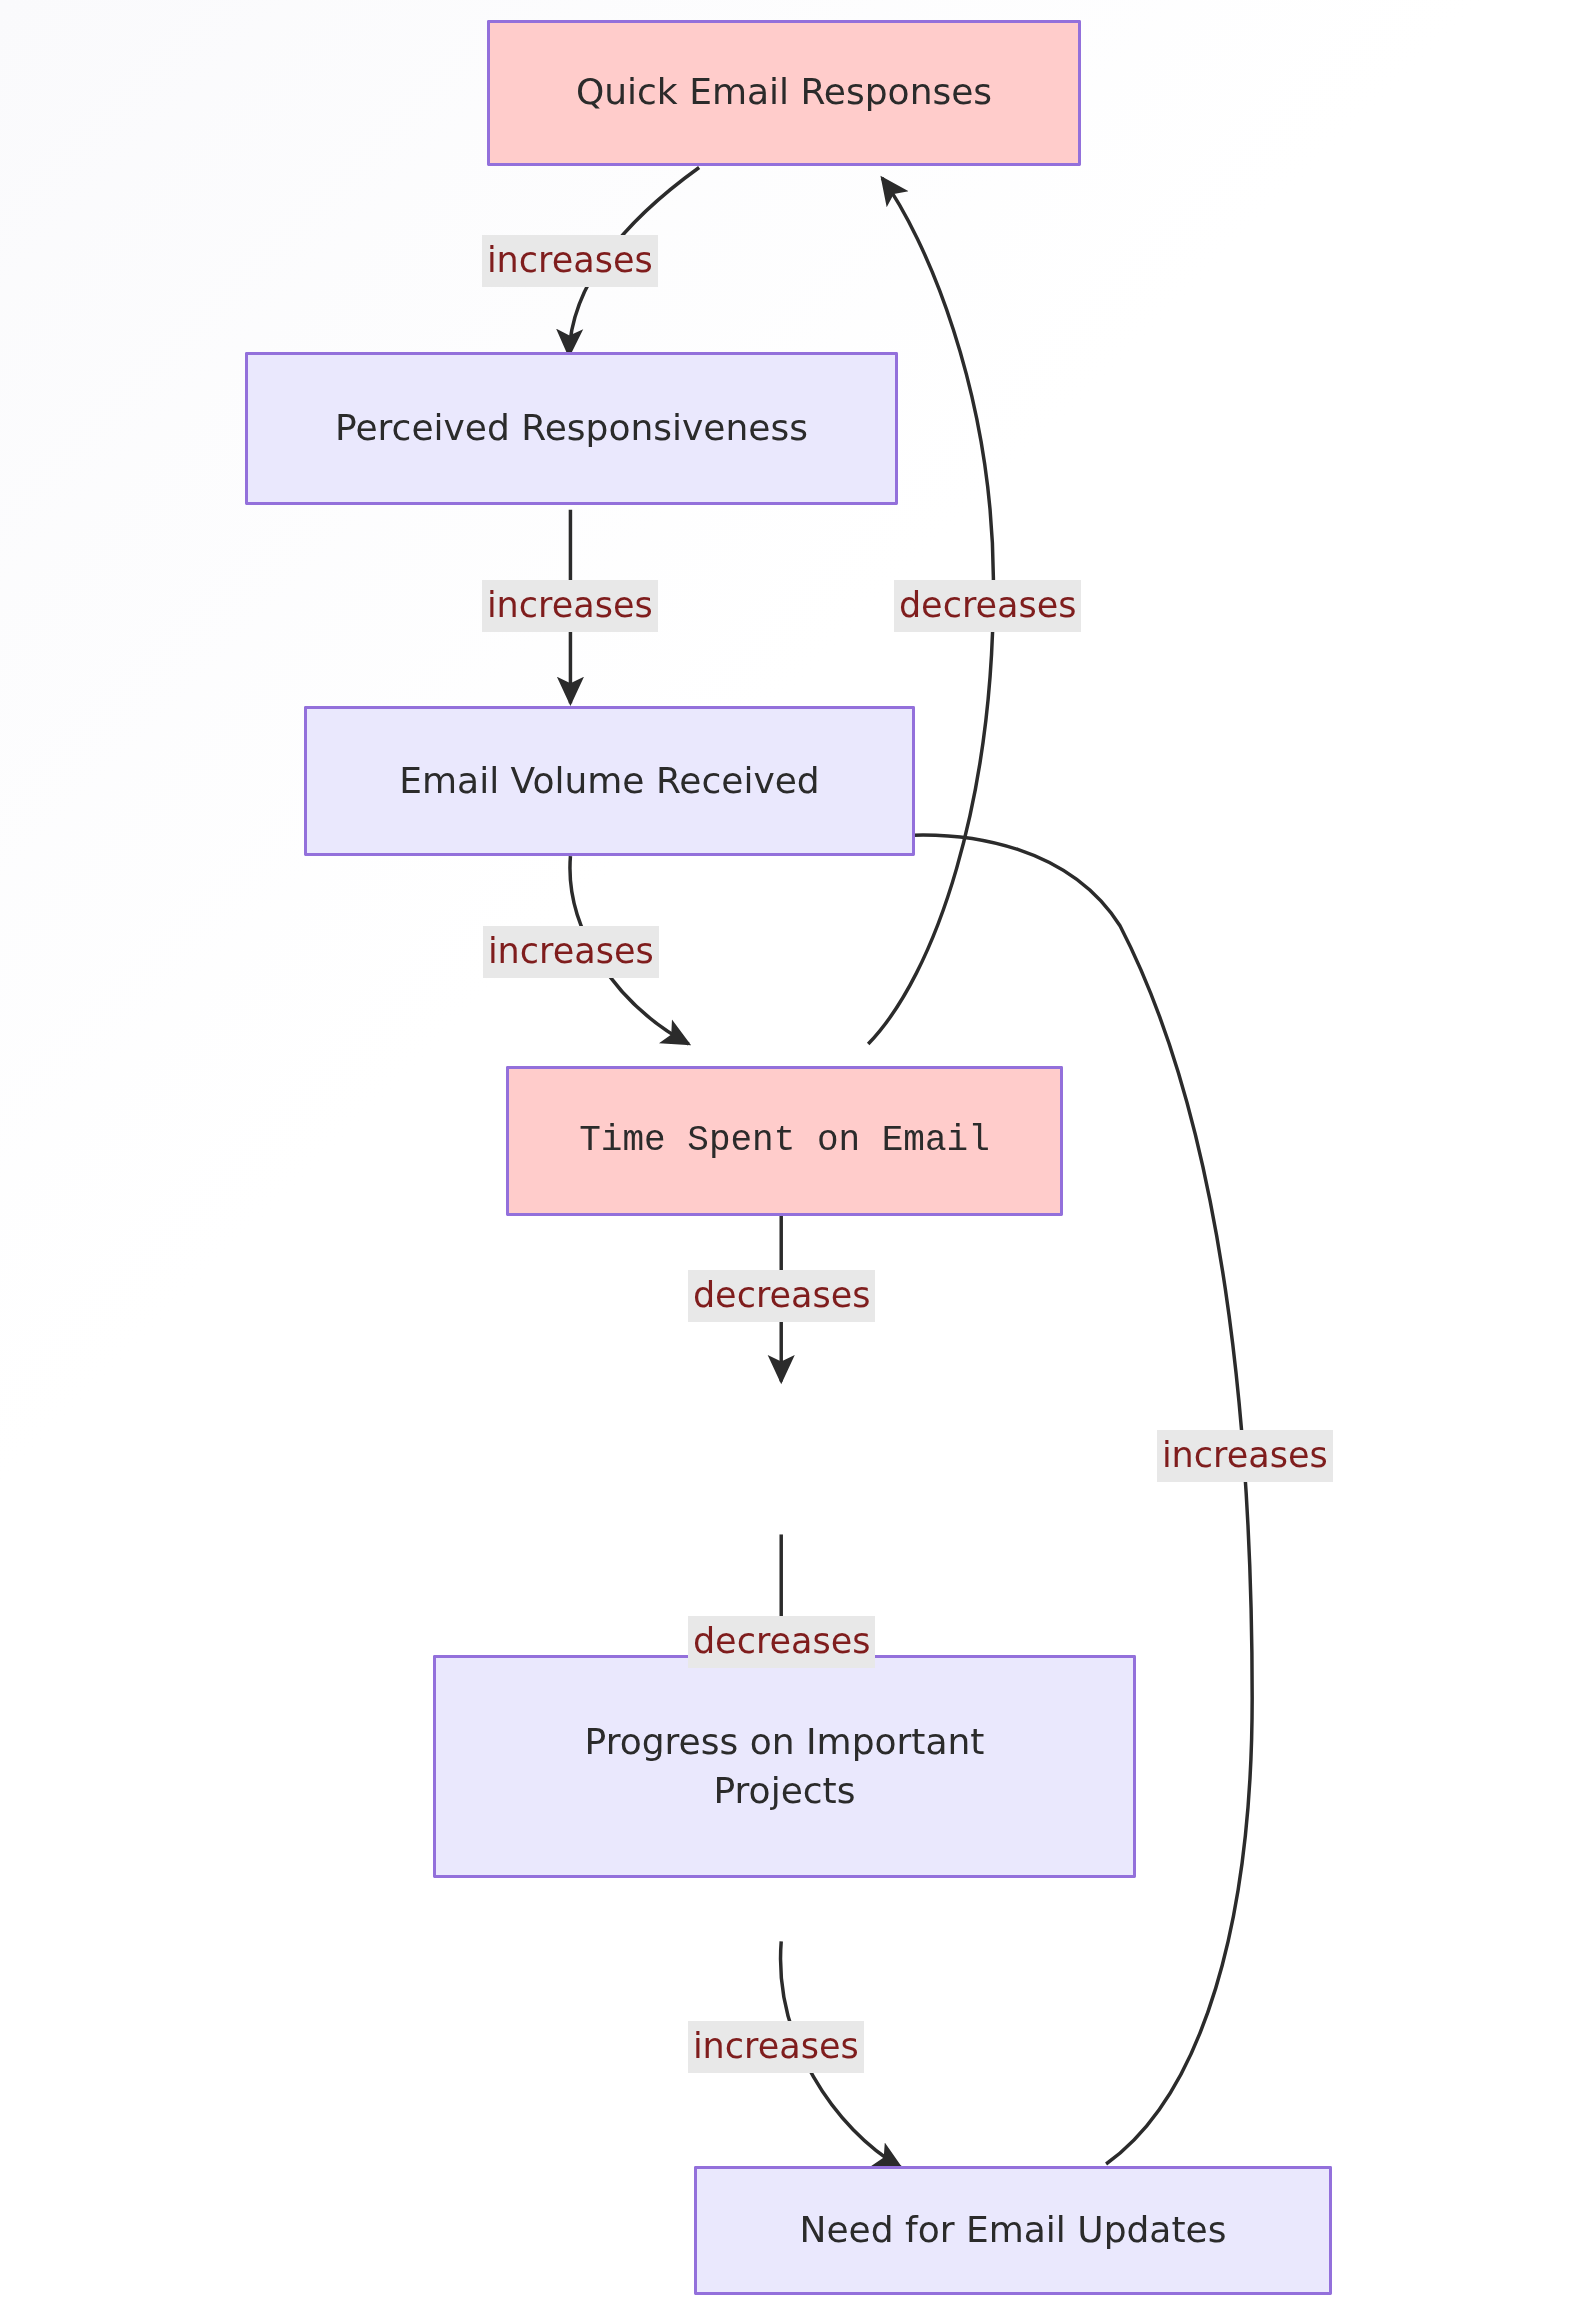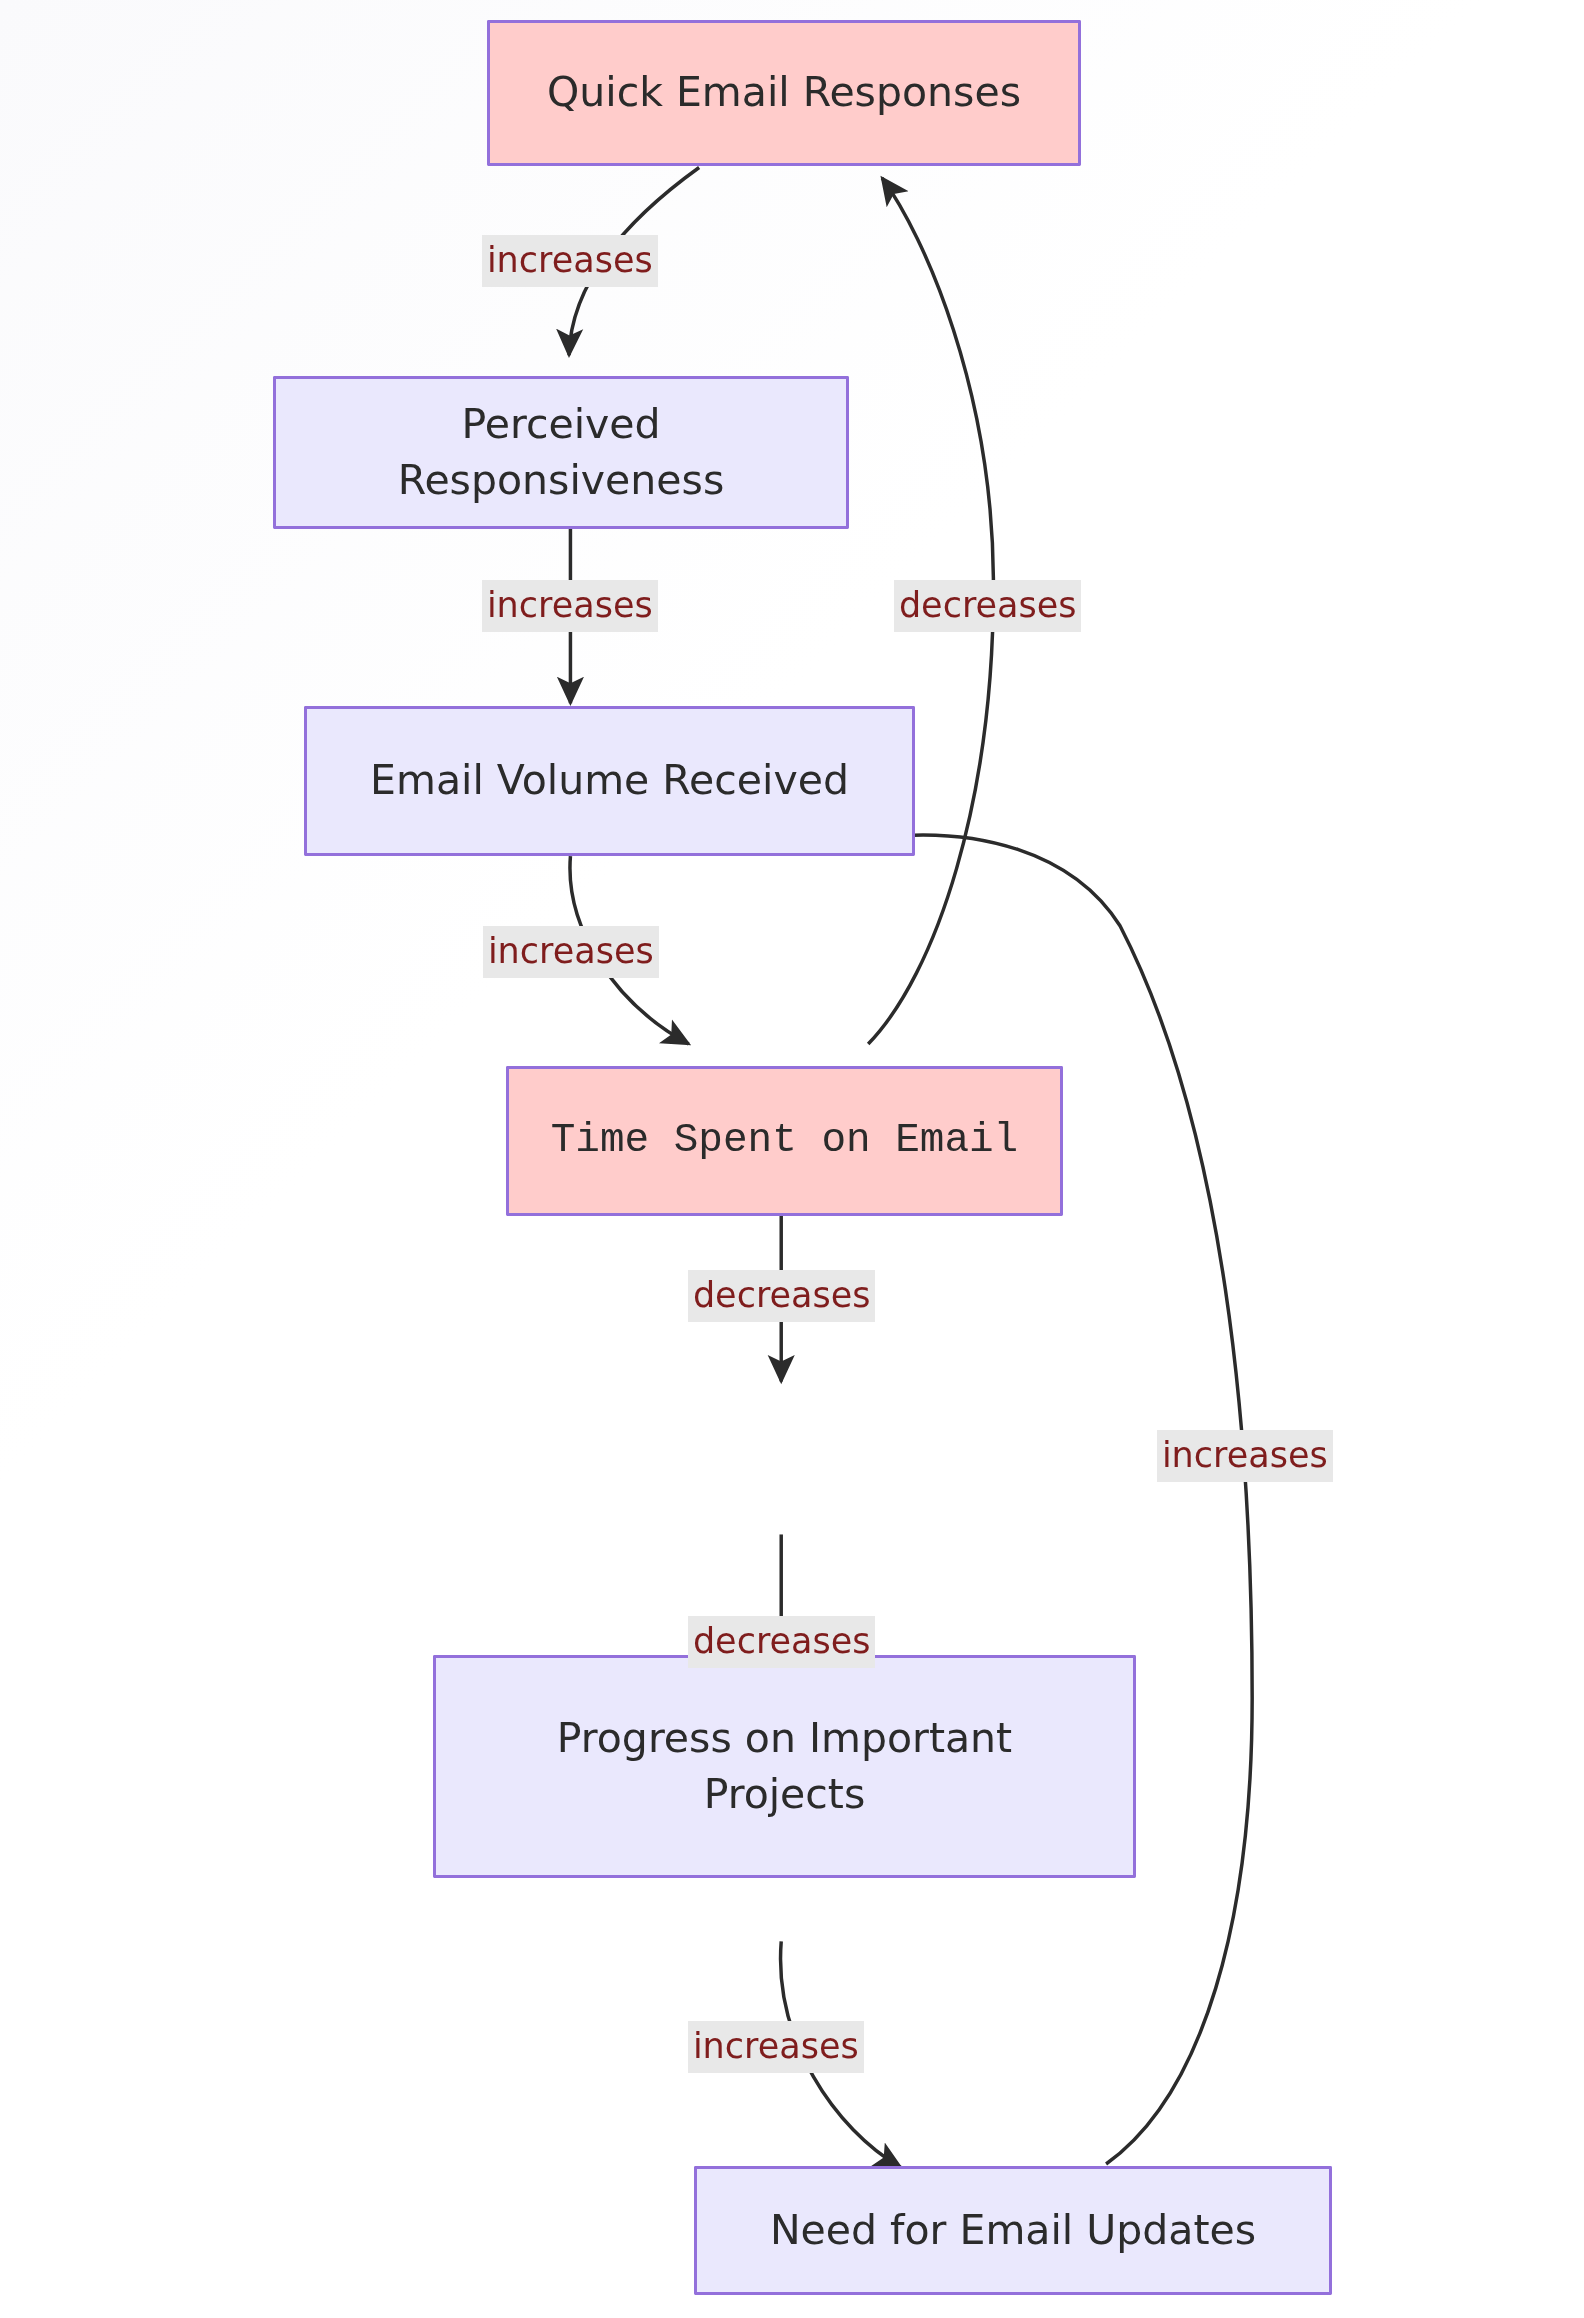--- a/index.html
+++ b/index.html
@@ -41,21 +41,21 @@
   .node {
     position: absolute;
     z-index: 2;
     display: flex;
     align-items: center;
     justify-content: flex-start;
     text-align: center;
     border: 3.5px solid #9370DB;
     border-radius: 1.4px;
     color: #2b2b2b;
-    font-size: 41px;
+    font-size: 36px;
     line-height: 1.35;
     font-family: "DejaVu Sans", sans-serif;
     padding: 4.2px 16.7px;
   }
 
   .node.fill-pink     { background: #FFCCCB; }
   .node.fill-lavender { background: #EAE8FD; }
 
   .node-label { display: block; width: 100%; }
 
@@ -98,21 +98,21 @@
 
     <path class="edge-path" d="M 1123,2790 C 1112,2930 1200,3060 1295,3115" marker-end="url(#arrowhead)"></path>
 
     <path class="edge-path" d="M 1590,3110 C 1730,3010 1800,2760 1800,2440 C 1800,2060 1760,1620 1610,1330 C 1540,1220 1400,1190 1274,1202" marker-end="url(#arrowhead)"></path>
   </svg>
 
   <div class="node fill-pink" style="left:487px; top:19.5px; width:594px; height:146px;">
     <span class="node-label">Quick Email Responses</span>
   </div>
 
-  <div class="node fill-lavender" style="left:245px; top:376px; width:576px; height:153px;margin-left:28px;">
+  <div class="node fill-lavender" style="left:245px; top:352px; width:653px; height:153px;">
     <span class="node-label">Perceived Responsiveness</span>
   </div>
 
   <div class="node fill-lavender" style="left:268px; top:706px; width:611px; height:150px;margin-left:36px;">
     <span class="node-label">Email Volume Received</span>
   </div>
 
   <div class="node fill-pink" style="left:506px; top:1066px; width:557px; height:150px;font-family:Liberation Mono, monospace;">
     <span class="node-label">Time Spent on Email</span>
   </div>

